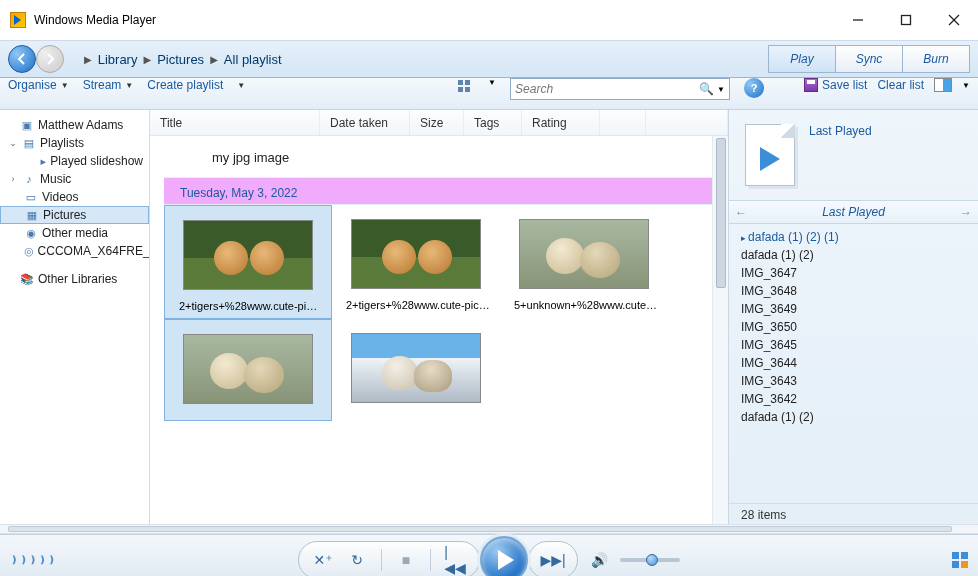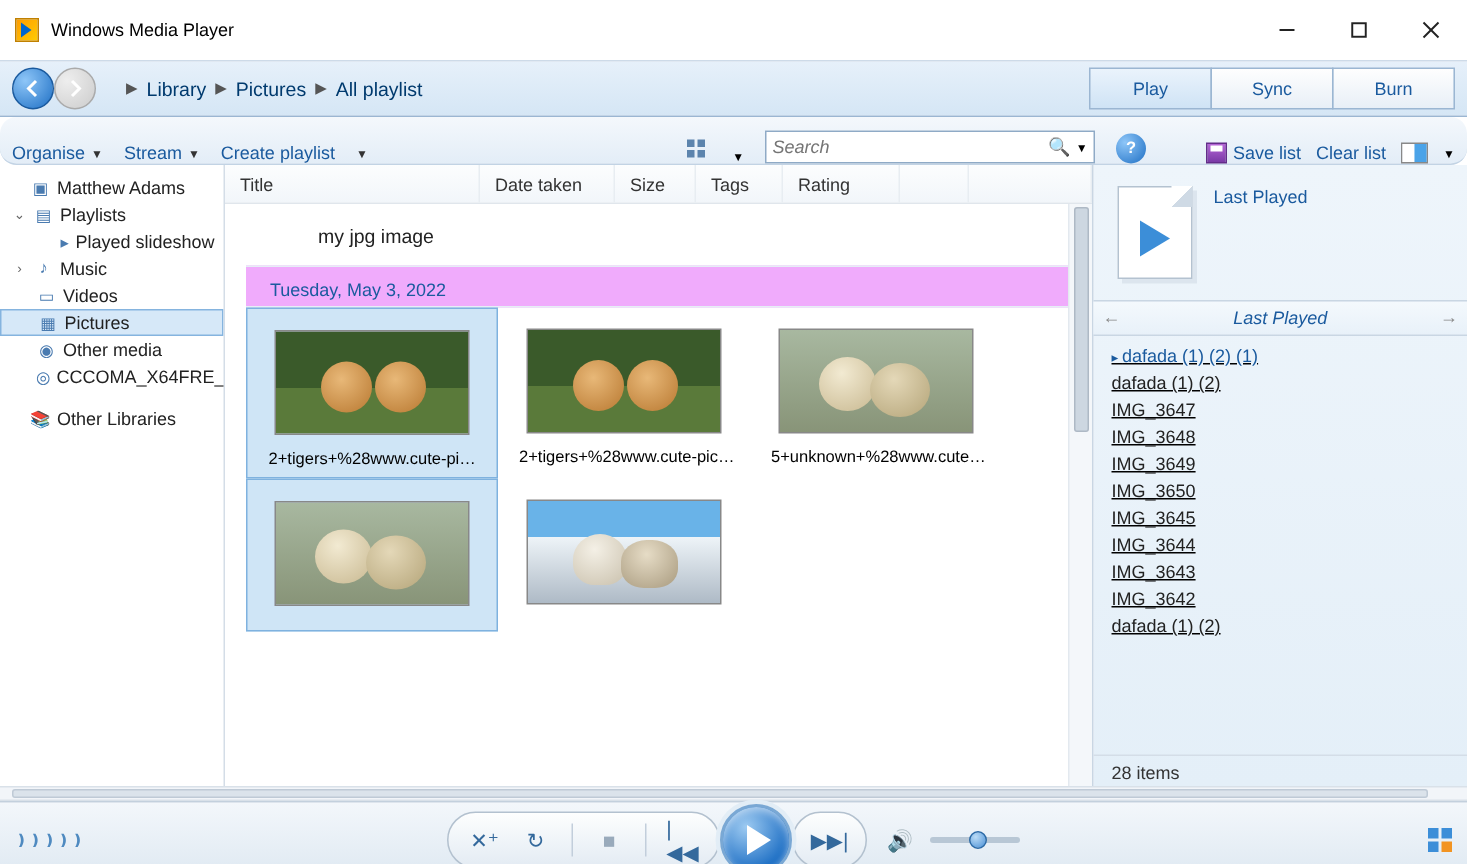--- a/index.html
+++ b/index.html
@@ -14,25 +14,25 @@
 .win-btn { width: 28px; height: 20px; display: flex; align-items: center; justify-content: center; cursor: pointer; }
 
 
 .navrow { height: 38px; background: linear-gradient(#e6f0fa,#d5e6f5); border-top: 1px solid #cddae8; border-bottom: 1px solid #9bb6d2; display: flex; align-items: center; padding: 0 8px; }
 .nav-back { display: flex; gap: 0; align-items: center; }
 .nav-circle { width: 28px; height: 28px; border-radius: 50%; background: radial-gradient(circle at 30% 30%, #8ec6f8,#1e6fc4); border:1px solid #1a5a9e; display:flex; align-items:center; justify-content:center; color:#fff; }
 .nav-circle.disabled { background: radial-gradient(circle at 30% 30%,#eee,#ccc); border-color:#aaa; color:#888; }
 .breadcrumb { margin-left: 20px; display:flex; align-items:center; gap:6px; color:#003a6e; font-size:13px; }
 .breadcrumb .chev { color:#555; font-size:10px; }
 .tab-row { margin-left:auto; display:flex; }
-.tab-btn { width:82px; height:28px; border:1px solid #9bb6d2; background:linear-gradient(#fefefe,#e8eff7); display:flex; align-items:center; justify-content:center; color:#1a5a9e; margin-left:-1px; }
+.tab-btn { width:68px; height:28px; border:1px solid #9bb6d2; background:linear-gradient(#fefefe,#e8eff7); display:flex; align-items:center; justify-content:center; color:#1a5a9e; margin-left:-1px;font-style:italic; }
 .tab-btn:first-child { background:linear-gradient(#eaf3fc,#cfe3f5); }
 
 
-.toolbar { height:32px; background:linear-gradient(#f4f8fc,#e3edf7); border-bottom:1px solid #c2d3e4; display:flex; align-items:flex-end; padding:0 8px; gap:14px;border-radius:11px; }
+.toolbar { height:32px; background:linear-gradient(#f4f8fc,#e3edf7); border-bottom:1px solid #c2d3e4; display:flex; align-items:flex-start; padding:0 8px; gap:14px; }
 .tool-item { color:#1a5a9e; display:flex; align-items:center; gap:4px; cursor:pointer; }
 .tool-item .chev { font-size:8px; color:#333; }
 .spacer { flex:1; }
 .view-btn { width:18px; height:18px; display:inline-flex; align-items:center; justify-content:center; }
 .searchbox { width:220px; height:22px; border:1px solid #8faac6; background:#fff; display:flex; align-items:center; padding:0 4px; }
 .searchbox input { border:none; outline:none; flex:1; font-size:12px; font-style:italic; color:#555; }
 .help-btn { width:20px; height:20px; border-radius:50%; background:radial-gradient(circle at 30% 30%,#8ec6f8,#1e6fc4); color:#fff; display:flex; align-items:center; justify-content:center; font-weight:bold; font-size:11px; }
 .save-clear { display:flex; gap:10px; align-items:center; }
 .save-icon { width:14px; height:14px; background:linear-gradient(#b565d6,#7a3aa6); border:1px solid #632c89; display:inline-block; position:relative; }
 .save-icon::after { content:''; position:absolute; top:1px; left:2px; width:8px; height:4px; background:#fff; }
@@ -78,21 +78,21 @@
 .rightpanel { width:250px; border-left:1px solid #c9d6e3; background:linear-gradient(#eef5fb,#e4eff8); display:flex; flex-direction:column; }
 .rp-top { padding:14px 16px; display:flex; gap:14px; align-items:flex-start; }
 .doc-icon { width:50px; height:62px; background:#fff; border:1px solid #b4c2d0; box-shadow:3px 3px 0 #dce5ee; position:relative; }
 .doc-icon::before { content:''; position:absolute; right:-1px; top:-1px; width:14px; height:14px; background:linear-gradient(135deg,#fff 50%, #cfdae5 50%); }
 .doc-icon::after { content:''; position:absolute; left:14px; top:22px; border-left:20px solid #3c8ed8; border-top:12px solid transparent; border-bottom:12px solid transparent; }
 .rp-title { color:#1a5a9e; font-size:12px; }
 .rp-heading { text-align:center; padding:4px 0; font-style:italic; color:#1a5a9e; border-top:1px solid #c9d6e3; border-bottom:1px solid #c9d6e3; background:linear-gradient(#f4f9fd,#e8f1f9); position:relative; }
 .rp-heading .arr-l, .rp-heading .arr-r { position:absolute; top:3px; color:#888; cursor:pointer; }
 .rp-heading .arr-l { left:6px; }
 .rp-heading .arr-r { right:6px; }
-.rp-list { flex:1; overflow:auto; padding:4px 0;text-decoration:underline; }
+.rp-list { flex:1; overflow:auto; padding:4px 0; }
 .rp-item { padding:2px 12px; font-size:12px; color:#222; white-space:nowrap; cursor:pointer; }
 .rp-item.active { color:#1a5a9e; }
 .rp-item.active::before { content:'▸ '; color:#1a5a9e; font-size:9px; }
 .rp-footer { padding:4px 12px 2px; font-size:12px; color:#333; border-top:1px solid #d4dde7; }
 
 
 .hscroll { height:10px; border-top:1px solid #d9e1e9; border-bottom:1px solid #d9e1e9; background:#f2f5f9; position:relative; }
 .hscroll .hthumb { position:absolute; left:8px; top:1px; height:6px; width:944px; background:#dbe3eb; border:1px solid #bfcad6; border-radius:2px; }
 
 

